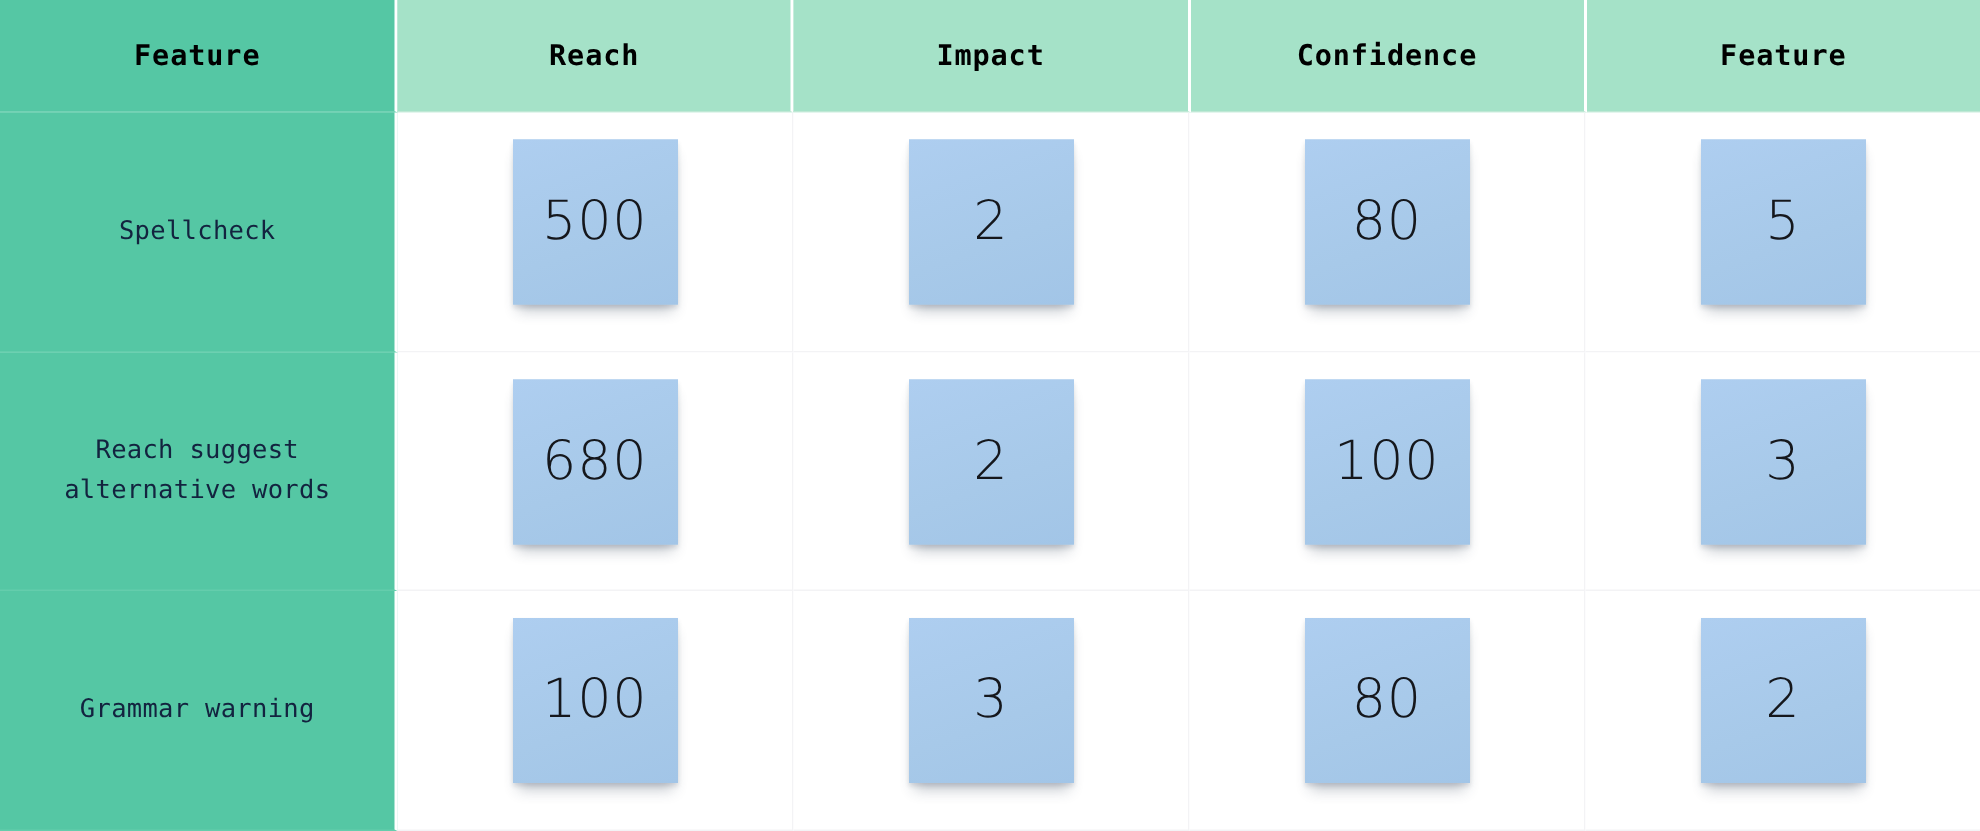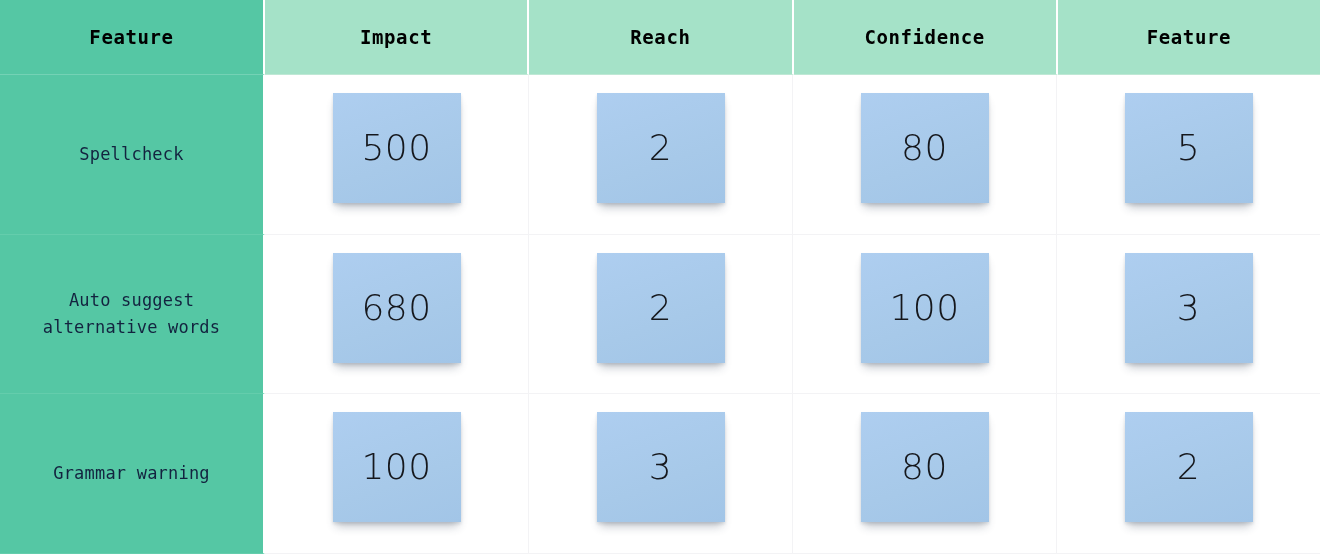--- a/index.html
+++ b/index.html
@@ -98,21 +98,21 @@
     background: #ffffff;
     border-right: 1px solid #f3f3f5;
     border-bottom: 1px solid #f3f3f5;
   }
   .td.metric-td.last {
     border-right: none;
   }
 
   
   .note {
-    width: 128px;
+    width: 110px;
     height: 110px;
     background: #a9cbeb;
     background-image: linear-gradient(160deg, #aecef0 0%, #a7c9e9 60%, #a2c5e7 100%);
     box-shadow:
       0 7px 9px -3px rgba(40, 55, 80, 0.30),
       0 2px 3px rgba(40, 55, 80, 0.14);
     display: flex;
     align-items: center;
     justify-content: center;
     position: relative;
@@ -130,24 +130,24 @@
 </head>
 <body>
 
 <div class="rice-table">
 
   <div class="thead">
     <div class="th feature-th">
       <span>Feature</span>
     </div>
     <div class="th metric-th">
+      <span>Reach</span>
+    </div>
+    <div class="th metric-th">
       <span>Impact</span>
-    </div>
-    <div class="th metric-th">
-      <span>Reach</span>
     </div>
     <div class="th metric-th">
       <span>Confidence</span>
     </div>
     <div class="th metric-th last">
       <span>Feature</span>
     </div>
   </div>
 
   <div class="tbody">
@@ -170,21 +170,21 @@
         </div>
       </div>
       <div class="td metric-td last">
         <div class="note">
           <span class="note-value">5</span>
         </div>
       </div>
     </div>
 
     <div class="tr">
-      <div class="td feature-td">Auto suggest
+      <div class="td feature-td">Reach suggest
 alternative words</div>
       <div class="td metric-td">
         <div class="note">
           <span class="note-value">680</span>
         </div>
       </div>
       <div class="td metric-td">
         <div class="note">
           <span class="note-value">2</span>
         </div>

